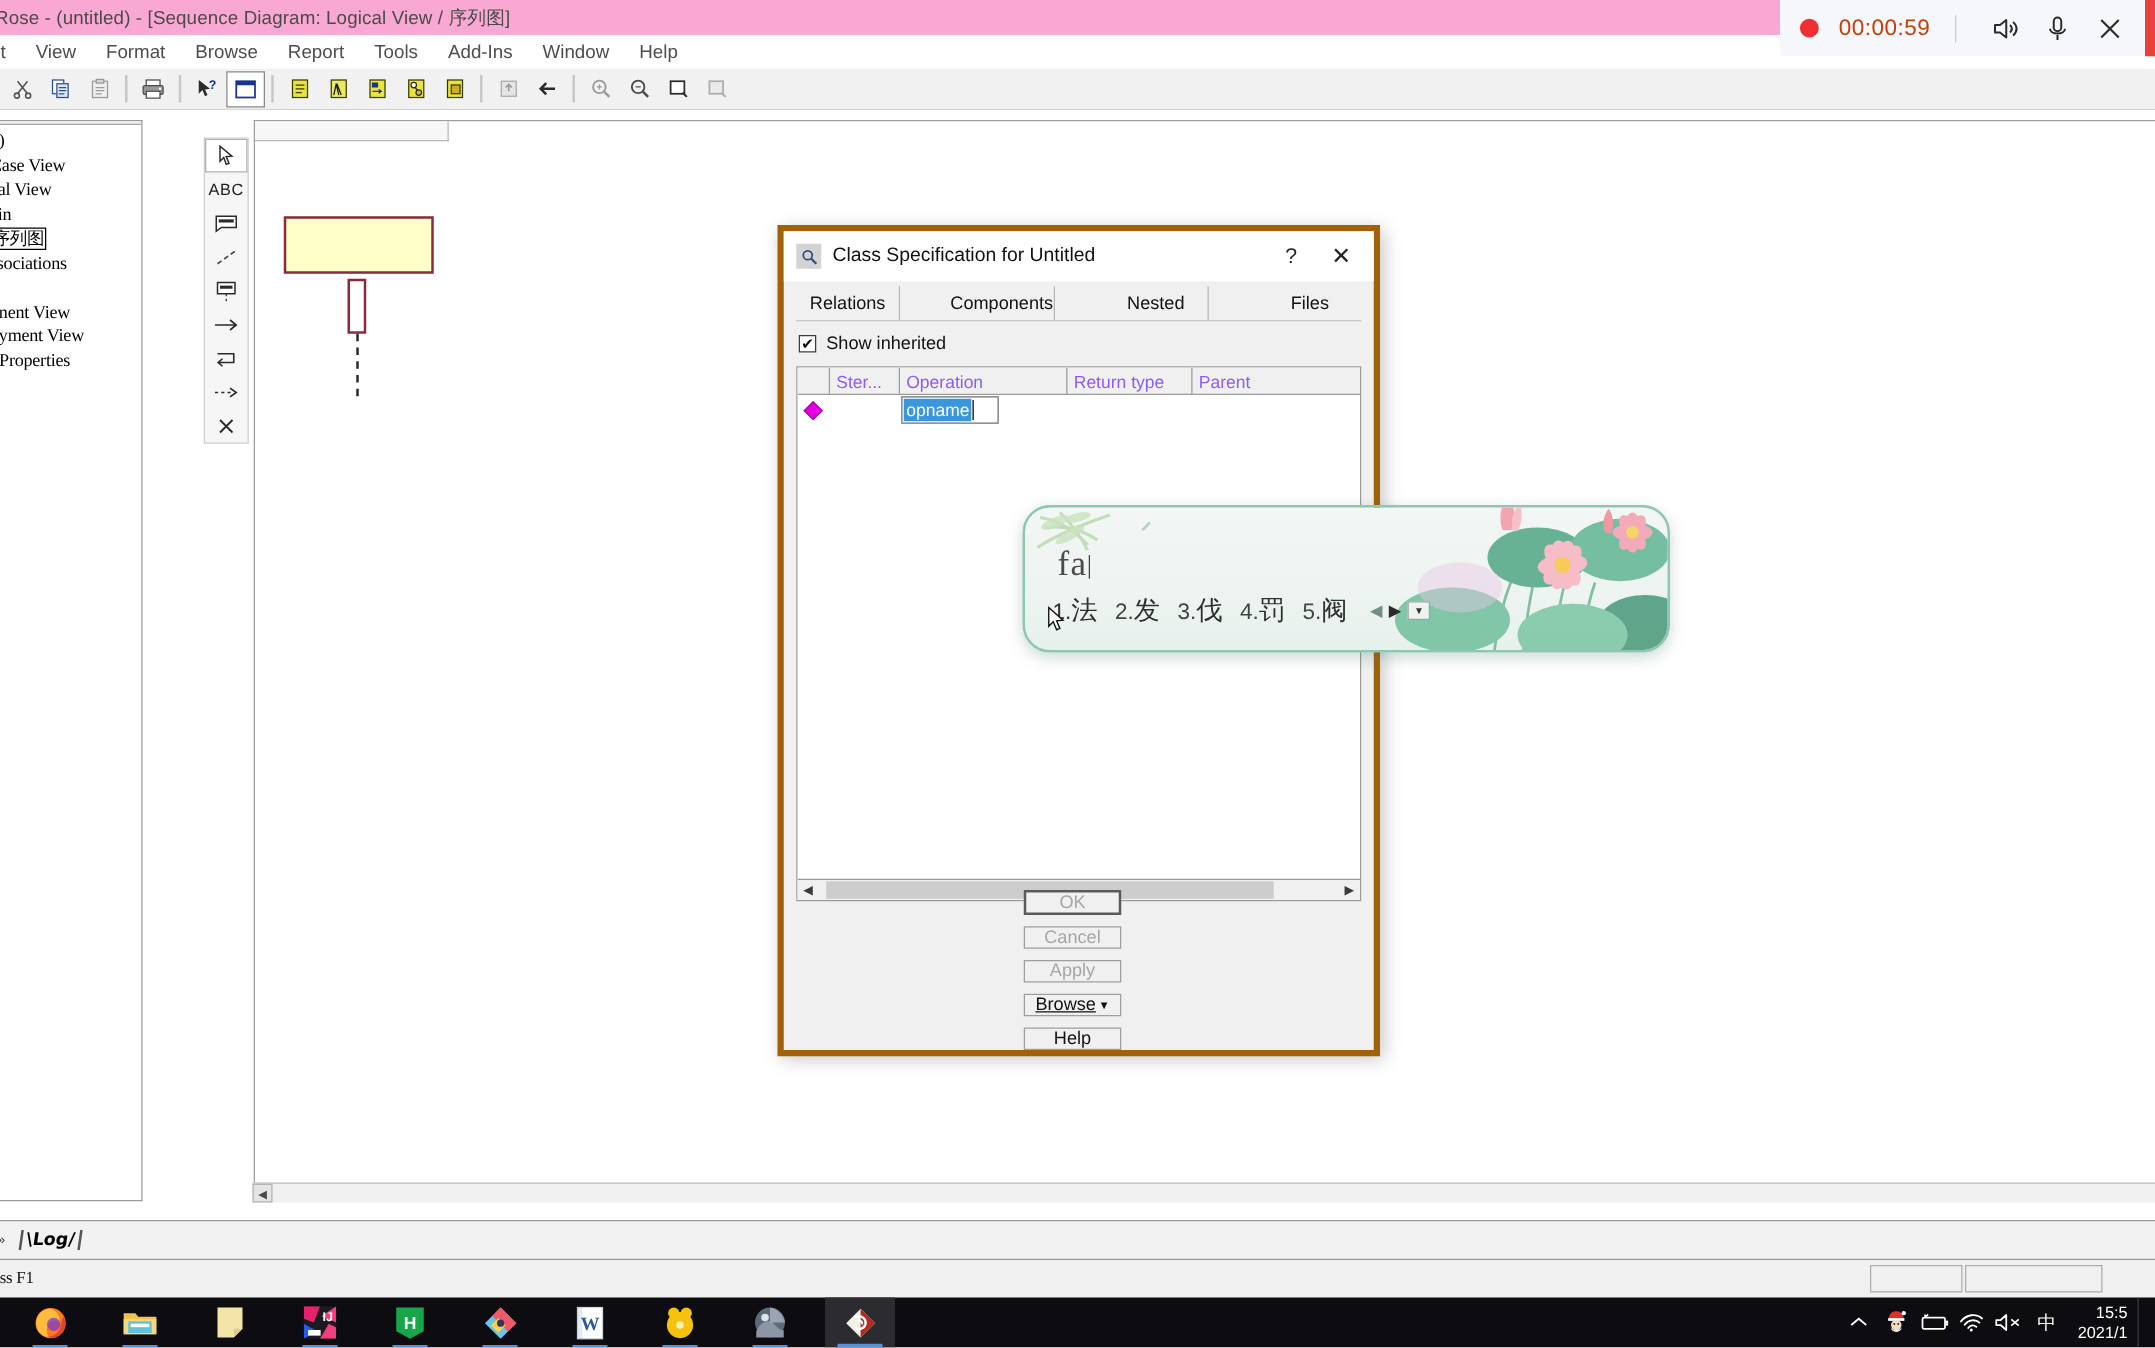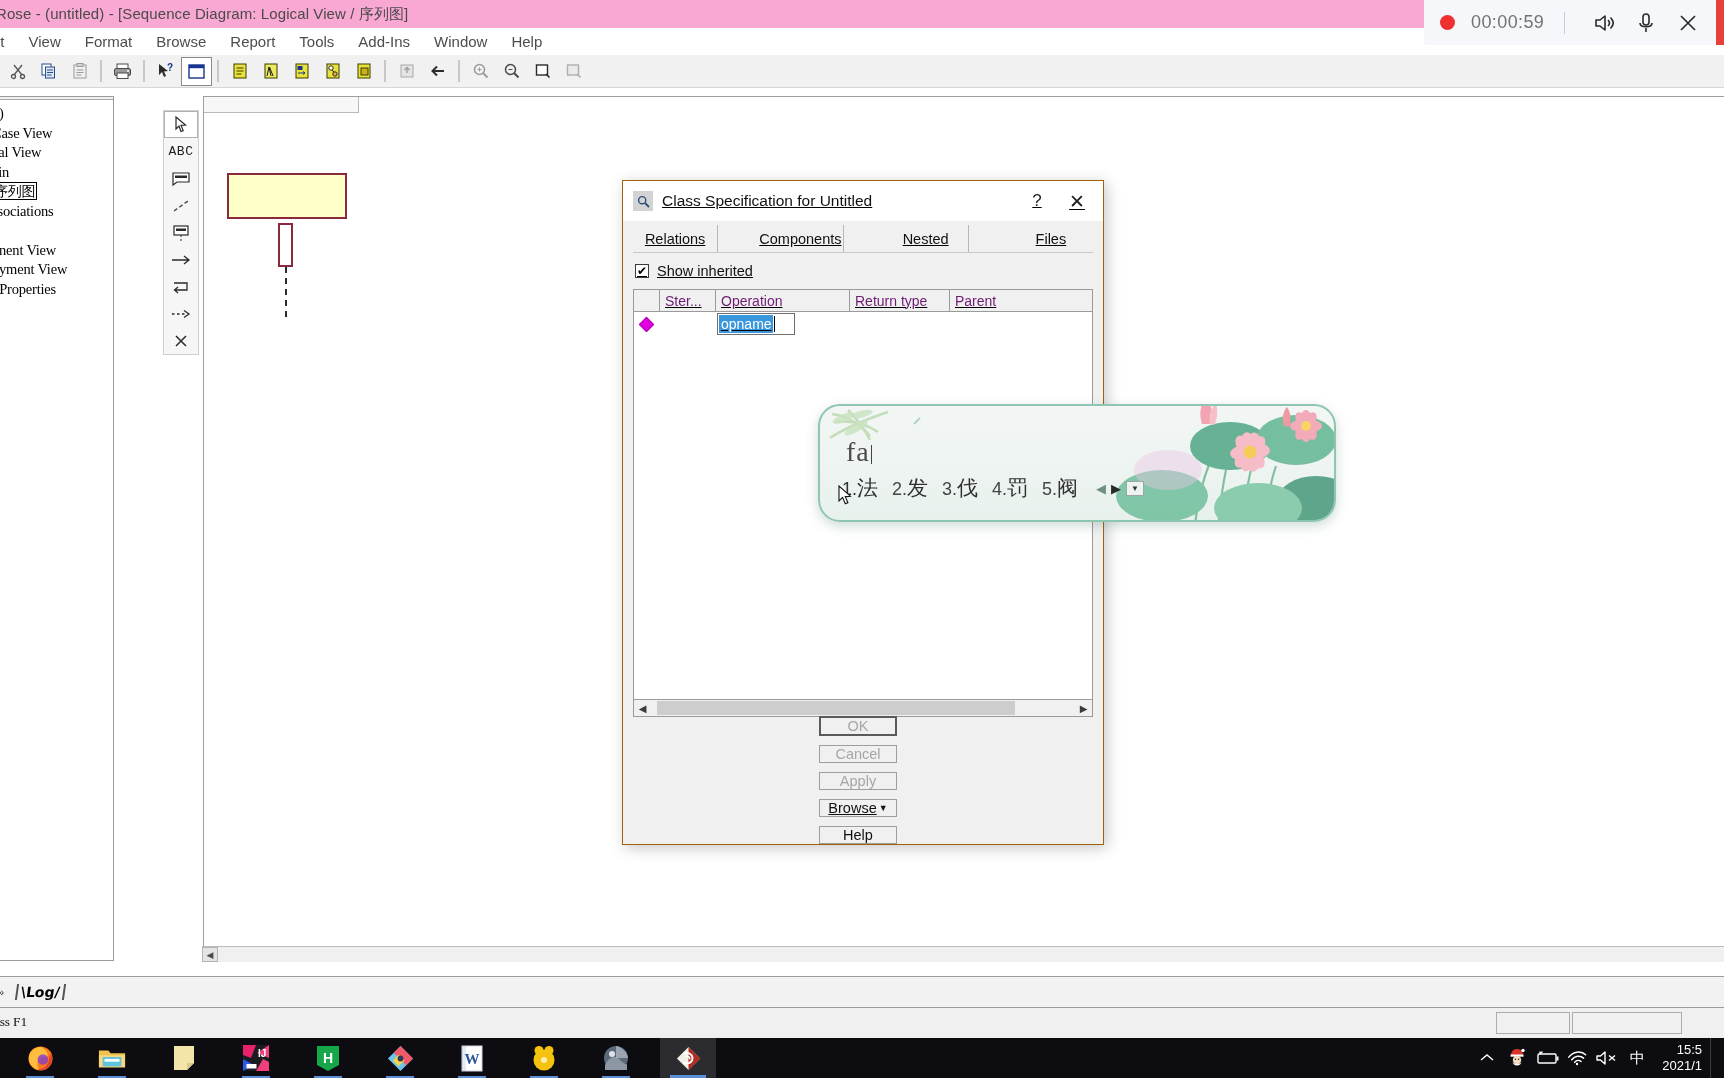--- a/index.html
+++ b/index.html
@@ -86,21 +86,21 @@
     background: #f6f6f6;
     border: 1px solid #cfcfcf;
   }
   .tbx-btn {
     width: 34px; height: 27px;
     display: flex; align-items: center; justify-content: center;
     cursor: default;
   }
   .tbx-btn.active { background: #ffffff; border: 1px solid #b0b0b0; }
   .tbx-label {
-    font-family: Liberation Mono, monospace; font-size: 13px; color: #222;
+    font-family: Liberation Sans, sans-serif; font-size: 13px; color: #222;
     letter-spacing: .5px;
   }
 
   
   .canvas-frame {
     position: absolute; left: 203px; top: 96px;
     width: 1521px; height: 865px;
     background: #ffffff;
     border: 1px solid #9e9e9e;
     border-right: none;
@@ -178,23 +178,22 @@
   .status-box2 { position: absolute; left: 1496px; top: 4px; width: 74px; height: 22px;
     border: 1px solid #adadad; background: #f0f0f0; }
   .status-box3 { position: absolute; left: 1572px; top: 4px; width: 110px; height: 22px;
     border: 1px solid #adadad; background: #f0f0f0; }
 
   
   .dialog {
     position: absolute; left: 622px; top: 180px;
     width: 482px; height: 665px;
     background: #f0f0f0;
-    border: 1px solid #a16207;
+    border: 5px solid #a16207;
     box-shadow: 3px 3px 14px rgba(0,0,0,.22);
-    text-decoration: underline;
   }
   .dlg-titlebar {
     height: 40px; background: #ffffff;
     display: flex; align-items: center; padding: 0 6px 0 10px;
   }
   .dlg-icon {
     width: 20px; height: 20px; background: #d3d3d3;
     display: flex; align-items: center; justify-content: center;
     font-size: 13px; color: #2b4f7a; margin-right: 9px;
   }
@@ -242,21 +241,21 @@
   }
   .check-label { font-size: 14.5px; color: #111; }
 
   .grid {
     border: 1px solid #9a9a9a; background: #fff;
     height: 428px; position: relative; overflow: hidden;
   }
   .grid-head { display: flex; height: 22px; background: #f0f0f0;
     border-bottom: 1px solid #9a9a9a; }
   .gh {
-    font-size: 14px; color: #701a75;
+    font-size: 14px; color: #8b5cf6;
     border-right: 1px solid #9a9a9a;
     padding: 1px 5px; white-space: nowrap; overflow: hidden;
     display: flex; align-items: center;
   }
   .gh.c0 { width: 26px; }
   .gh.c1 { width: 56px; }
   .gh.c2 { width: 134px; }
   .gh.c3 { width: 100px; }
   .gh.c4 { width: 110px; border-right: none; }
 
@@ -379,21 +378,21 @@
     background: #f5f7fa;
     display: flex; align-items: center; padding: 0 6px 0 16px;
     gap: 4px;
     border-bottom-left-radius: 3px;
   }
   .rec-dot {
     width: 15px; height: 15px; border-radius: 50%;
     background: #f03030; margin-right: 12px;
   }
   .rec-time {
-    font-size: 18px; color: #737373; letter-spacing: .4px;
+    font-size: 18px; color: #c2410c; letter-spacing: .4px;
     font-family: "Liberation Sans", sans-serif;
   }
   .rec-sep { width: 1px; height: 22px; background: #c7cdd6; margin: 0 16px; }
   .rec-btn {
     width: 38px; height: 38px; display: flex;
     align-items: center; justify-content: center; cursor: default;
   }
   .rec-edge {
     position: absolute; right: 0; top: 0; width: 8px; height: 45px;
     background: #e8413a;

